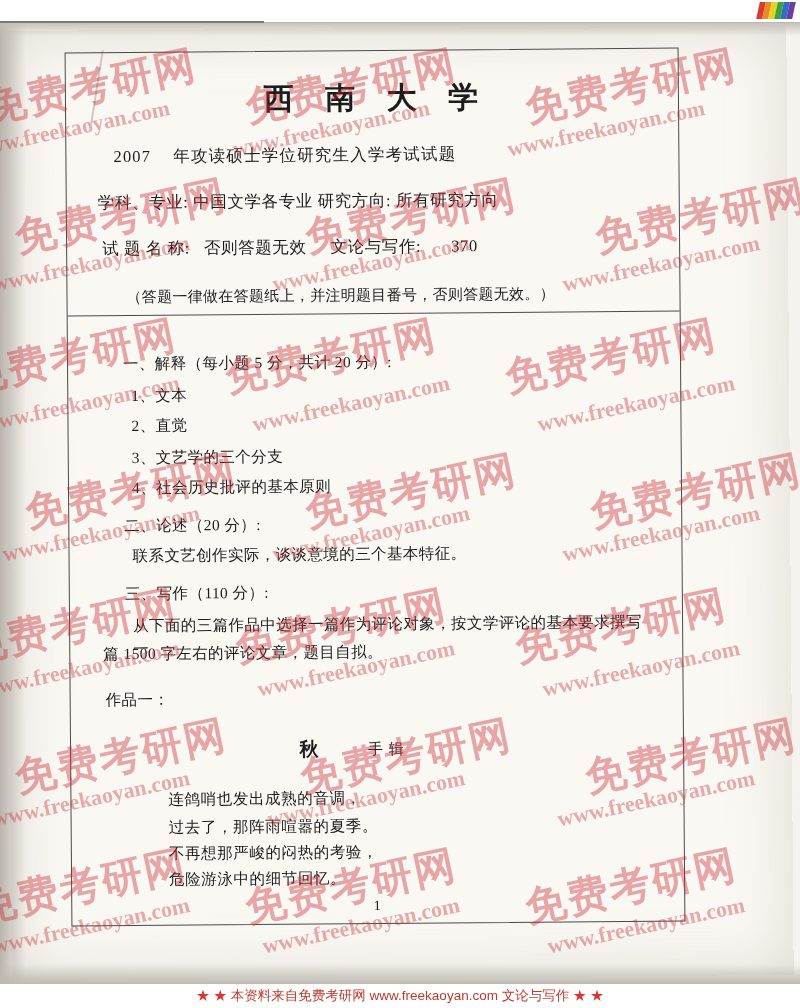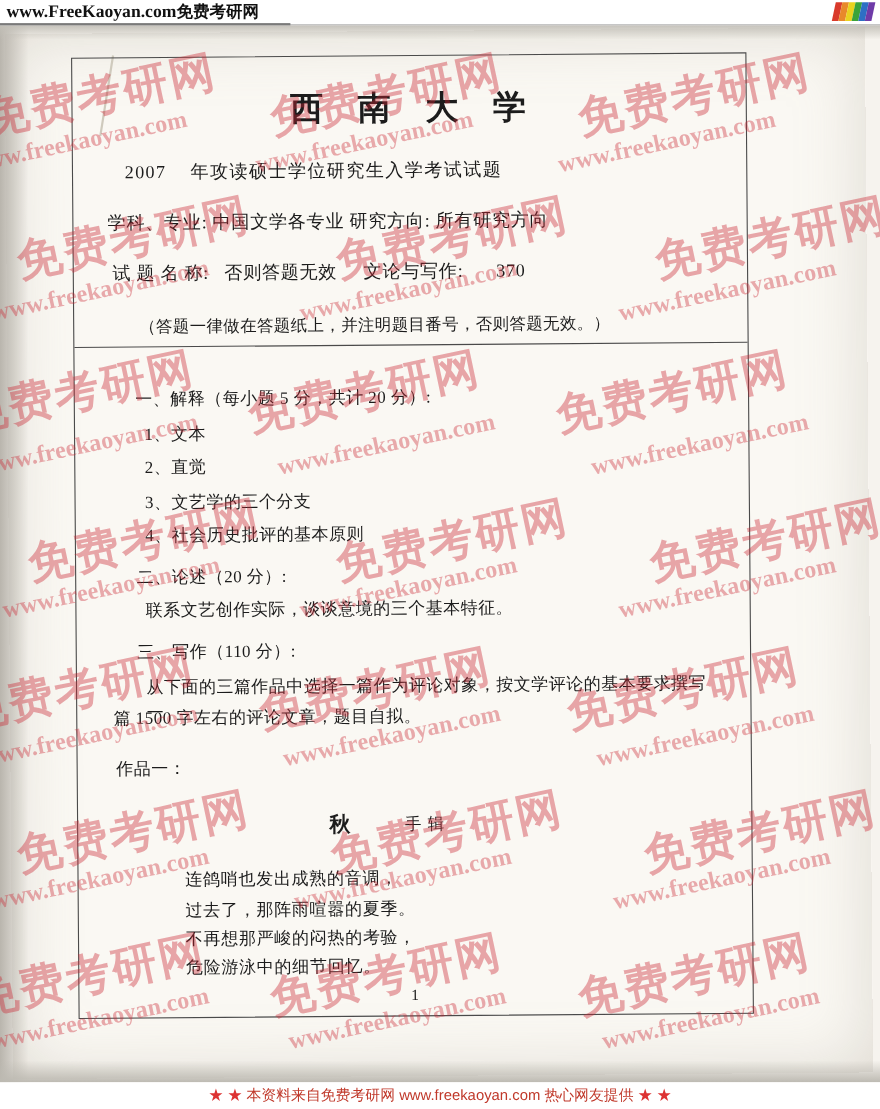--- a/index.html
+++ b/index.html
@@ -291,23 +291,20 @@
     color: #c0392b;
     white-space: nowrap;
     font-family: "Liberation Sans", sans-serif;
   }
   .star { color: #d33; }
 </style>
 </head>
 <body>
 
 <div id="topbar">
-  <div id="site-title">
-    <span>www.FreeKaoyan.com</span><span class="cn">免费考研网</span>
-  </div>
   <div id="topbar-rule"></div>
   <div id="logo-stripes">
       <span style="background: rgb(217, 58, 43);"></span>
       <span style="background: rgb(232, 137, 43);"></span>
       <span style="background: rgb(233, 210, 31);"></span>
       <span style="background: rgb(58, 163, 58);"></span>
       <span style="background: rgb(45, 111, 196);"></span>
       <span style="background: rgb(111, 59, 168);"></span>
     </div>
 </div>
@@ -407,17 +404,17 @@
     <div class="wm wm-cn" style="left: 520px; top: 860px;">免费考研网</div>
     <div class="wm wm-url" style="left: -10px; top: 912px;">www.freekaoyan.com</div>
     <div class="wm wm-url" style="left: 260px; top: 912px;">www.freekaoyan.com</div>
     <div class="wm wm-url" style="left: 545px; top: 912px;">www.freekaoyan.com</div>
   </div>
 
 <div id="bottombar">
   <div id="bottombar-text">
     <span class="star">★</span>
     <span class="star">★</span>
-    <span>本资料来自免费考研网 www.freekaoyan.com 热心网友提供</span>
+    <span>本资料来自免费考研网 www.freekaoyan.com 文论与写作</span>
     <span class="star">★</span>
     <span class="star">★</span>
   </div>
 </div>
 
 </body></html>

